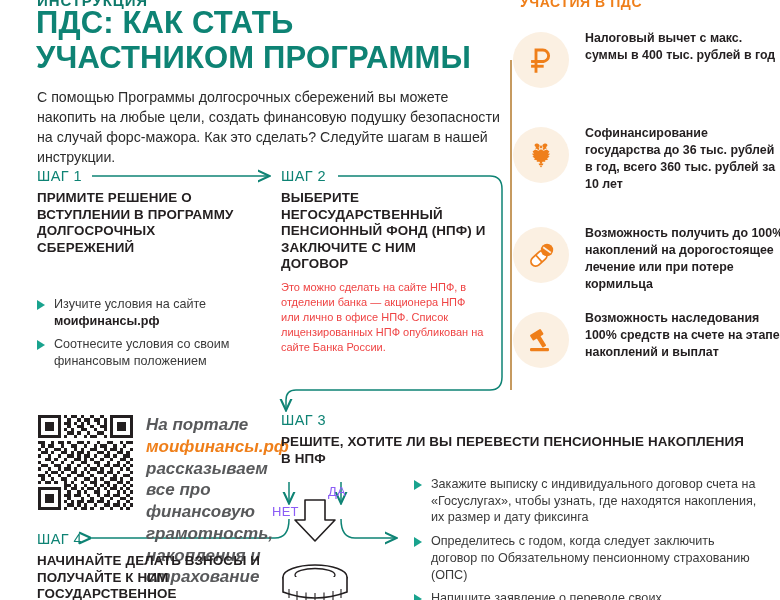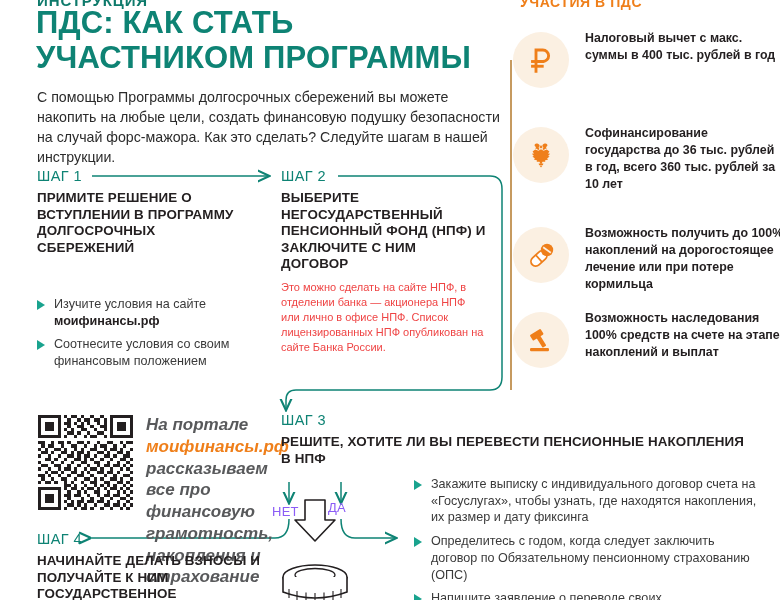--- a/index.html
+++ b/index.html
@@ -202,21 +202,21 @@
   </div>
   <div class="qr-text">
     <span>На портале</span><br>
     <span class="brand">моифинансы.рф</span><br>
     <span>рассказываем все про финансовую грамотность, накопления и страхование</span>
   </div>
 
   <div class="step-label" style="left:281px;top:412px;">ШАГ 3</div>
   <div class="step-head" style="left:281px;top:434px;width:470px;">РЕШИТЕ, ХОТИТЕ ЛИ ВЫ ПЕРЕВЕСТИ ПЕНСИОННЫЕ НАКОПЛЕНИЯ В НПФ</div>
   <div class="yn" style="left:272px;top:504px;">НЕТ</div>
-  <div class="yn" style="left:328px;top:500px;">ДА</div>
+  <div class="yn" style="left:328px;top:484px;">ДА</div>
 
   <ul class="bullets" style="position:absolute;left:414px;top:476px;width:345px;">
     <li>Закажите выписку с индивидуального договор счета на «Госуслугах», чтобы узнать, где находятся накопления, их размер и дату фиксинга</li>
     <li>Определитесь с годом, когда следует заключить договор по Обязательному пенсионному страхованию (ОПС)</li>
     <li>Напишите заявление о переводе своих</li>
   </ul>
 
   <div class="step-label" style="left:37px;top:531px;">ШАГ 4</div>
   <div class="step-head" style="left:37px;top:553px;width:230px;">НАЧИНАЙТЕ ДЕЛАТЬ ВЗНОСЫ И ПОЛУЧАЙТЕ К НИМ ГОСУДАРСТВЕННОЕ</div>
 

